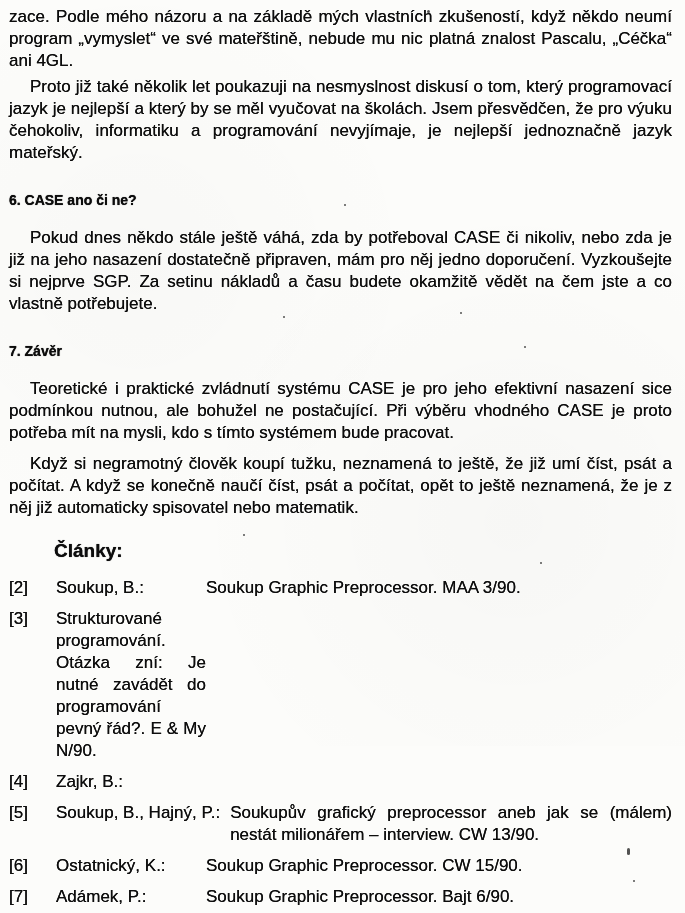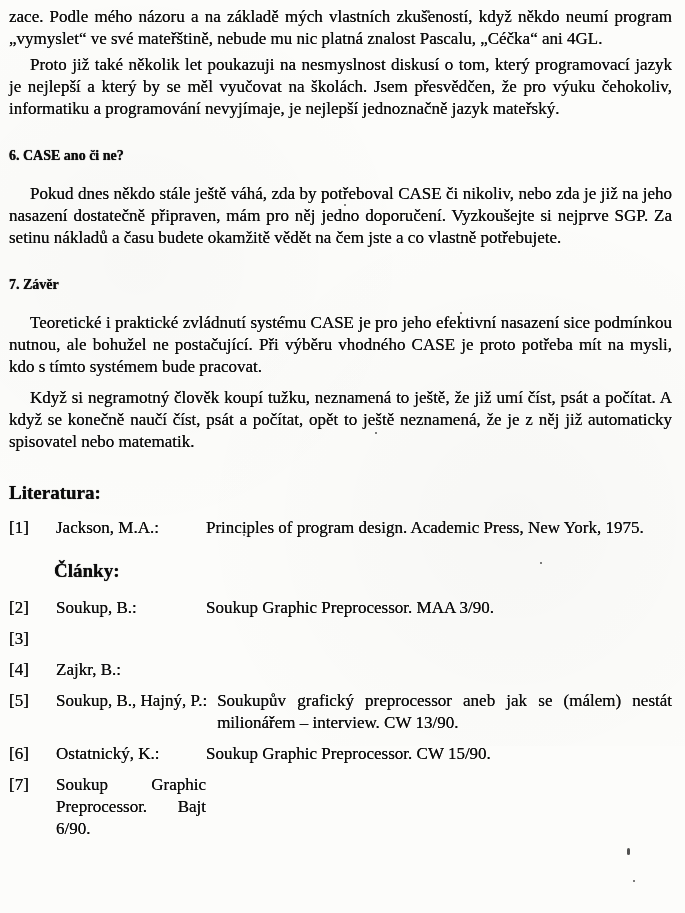--- a/index.html
+++ b/index.html
@@ -6,21 +6,21 @@
   body {
     width: 685px; height: 913px;
     background: #fcfcfa;
     overflow: hidden;
   }
   .page {
     position: relative;
     width: 685px; height: 746px;
     box-sizing: border-box;
     padding: 6px 13px 0 9px;
-    font-family: Liberation Serif, serif;
+    font-family: Liberation Sans, sans-serif;
     font-size: 17px;
     line-height: 22px;
     color: #0d0d0d;
     background:
       radial-gradient(circle at 20% 35%, rgba(0,0,0,0.015), transparent 40%),
       radial-gradient(circle at 75% 70%, rgba(0,0,0,0.02), transparent 45%),
       #fcfcfa;
   }
   .para {
     margin: 0;
@@ -75,58 +75,50 @@
     <h2 class="sec-heading">6. CASE ano či ne?</h2>
   <p class="para">Pokud dnes někdo stále ještě váhá, zda by potřeboval CASE či nikoliv, nebo zda je již na jeho nasazení dostatečně připraven, mám pro něj jedno doporučení. Vyzkoušejte si nejprve SGP. Za setinu nákladů a času budete okamžitě vědět na čem jste a co vlastně potřebujete.</p>
       </section>
       <section>
     <h2 class="sec-heading">7. Závěr</h2>
   <p class="para">Teoretické i praktické zvládnutí systému CASE je pro jeho efektivní nasazení sice podmínkou nutnou, ale bohužel ne postačující. Při výběru vhodného CASE je proto potřeba mít na mysli, kdo s tímto systémem bude pracovat.</p>
         <p class="para">Když si negramotný člověk koupí tužku, neznamená to ještě, že již umí číst, psát a počítat. A když se konečně naučí číst, psát a počítat, opět to ještě neznamená, že je z něj již automaticky spisovatel nebo matematik.</p>
       </section>
     </div>
 
-  <div id="literatura">
-    <h3 class="ref-heading">Literatura:</h3>
-    <div class="ref-list" id="lit-refs">
-        <div class="ref-row">
-    <span class="ref-label">[1]</span>
-    <span class="ref-author">Jackson, M.A.:</span>
-    <span class="ref-text">Principles of program design. Academic Press, New York, 1975.</span>
-  </div>
-      </div>
-  </div>
 
   <div id="clanky">
     <h3 class="ref-heading">Články:</h3>
     <div class="ref-list" id="clanky-refs">
         <div class="ref-row">
     <span class="ref-label">[2]</span>
     <span class="ref-author">Soukup, B.:</span>
     <span class="ref-text">Soukup Graphic Preprocessor. MAA 3/90.</span>
   </div>
         <div class="ref-row">
     <span class="ref-label">[3]</span>
+    <span class="ref-text">Strukturované programování. Otázka zní: Je nutné zavádět do programování pevný řád?. E &amp; My N/90.</span>
   </div>
         <div class="ref-row">
     <span class="ref-label">[4]</span>
     <span class="ref-author">Zajkr, B.:</span>
   </div>
         <div class="ref-row wide">
     <span class="ref-label">[5]</span>
     <span class="ref-author">Soukup, B., Hajný, P.:</span>
     <span class="ref-text">Soukupův grafický preprocessor aneb jak se (málem) nestát milionářem – interview. CW 13/90.</span>
   </div>
         <div class="ref-row">
     <span class="ref-label">[6]</span>
     <span class="ref-author">Ostatnický, K.:</span>
     <span class="ref-text">Soukup Graphic Preprocessor. CW 15/90.</span>
   </div>
         <div class="ref-row">
     <span class="ref-label">[7]</span>
+    <span class="ref-author">Adámek, P.:</span>
     <span class="ref-text">Soukup Graphic Preprocessor. Bajt 6/90.</span>
   </div>
       </div>
   </div>
 
   <span class="speck" style="left:427px;top:10px;width:3px;height:3px;"></span>
   <span class="speck" style="left:344px;top:204px;width:2px;height:2px;"></span>
   <span class="speck" style="left:283px;top:316px;width:2px;height:2px;"></span>
   <span class="speck" style="left:460px;top:312px;width:2px;height:2px;"></span>
   <span class="speck" style="left:524px;top:346px;width:2px;height:2px;"></span>

